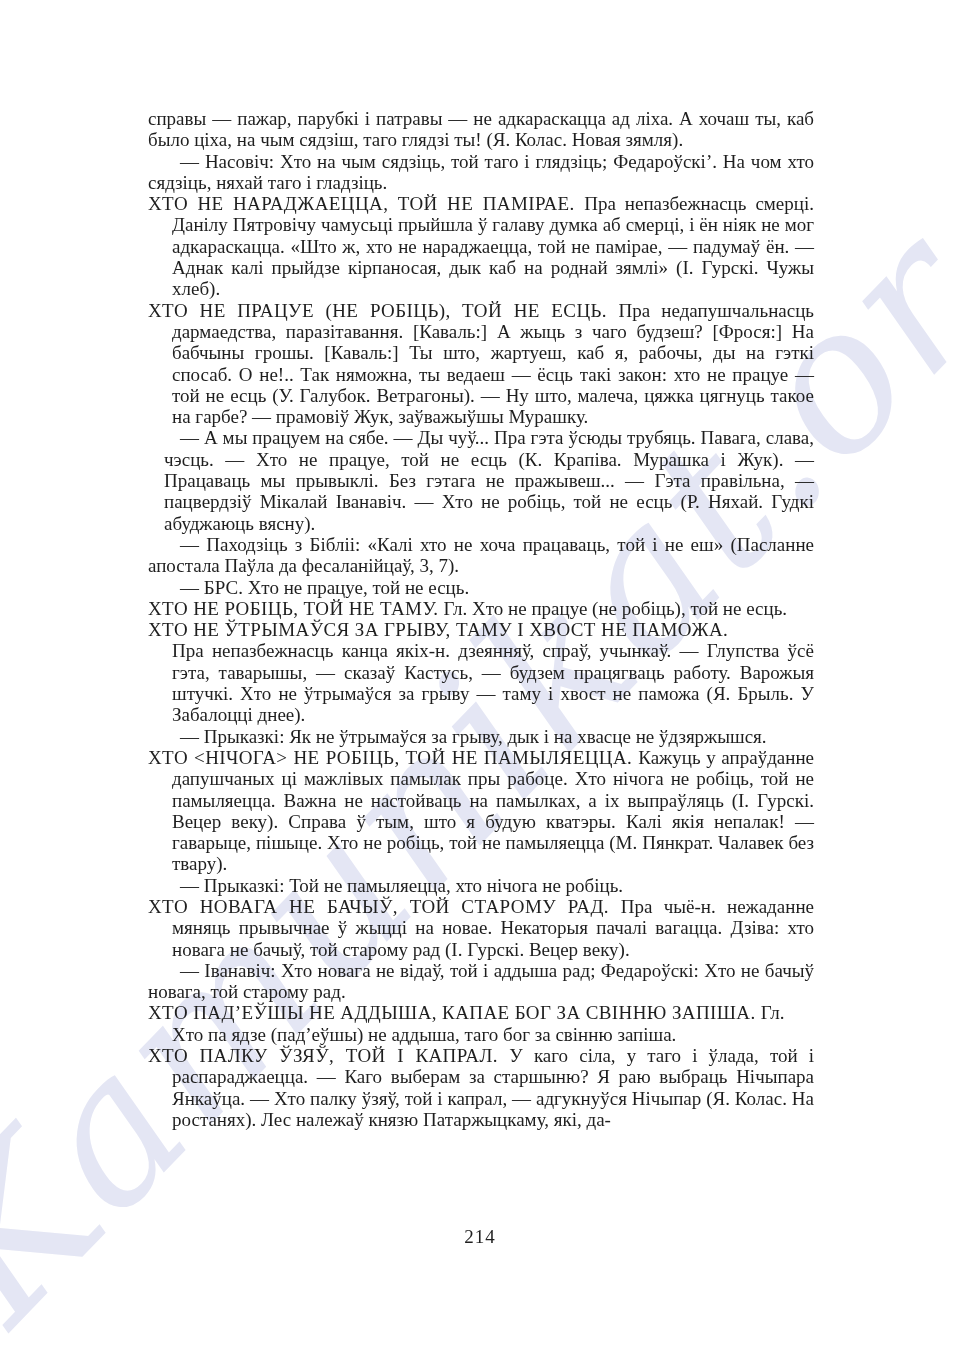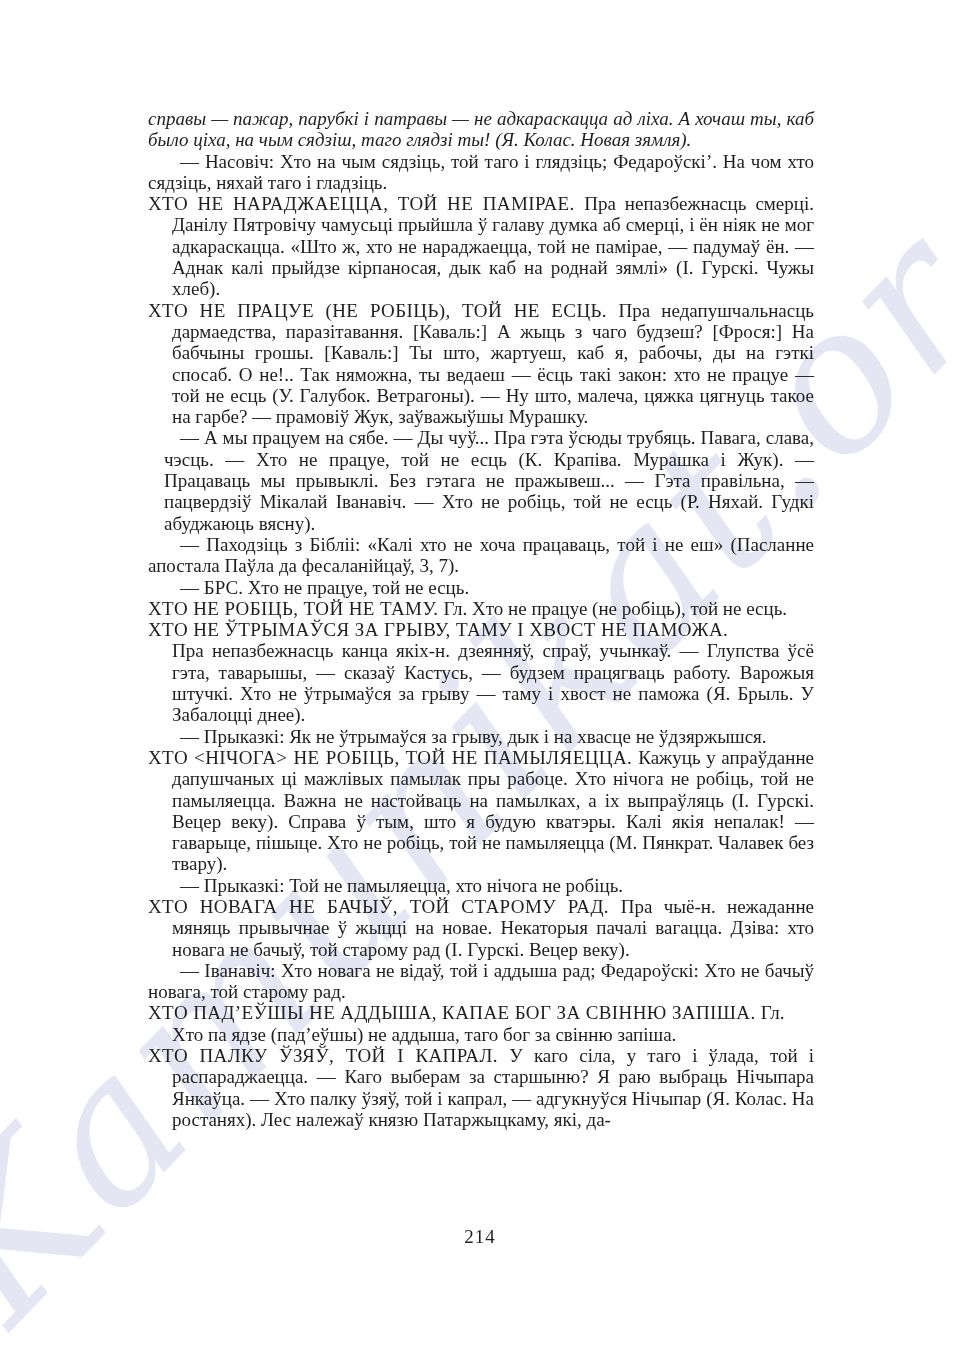--- a/index.html
+++ b/index.html
@@ -30,21 +30,21 @@
     z-index: 2;
     font-size: 19px;
     line-height: 21.3px;
     text-align: justify;
     color: #1f1f1f;
   }
   .para { margin: 0; }
   .para.entry  { padding-left: 24px; text-indent: -24px; }
   .para.note   { text-indent: 32px; }
   .para.dialog { margin-left: 16px; text-indent: 16px; font-family: Liberation Serif, serif; }
-  .para.cont   { text-indent: 0; font-style: italic; }
+  .para.cont   { text-indent: 0; }
   .it { }
   .hw { letter-spacing: 0.4px; }
   .page-number {
     position: absolute;
     left: 0; top: 1226px;
     width: 100%;
     text-align: center;
     z-index: 2;
     font-size: 19px;
     letter-spacing: 1px;

